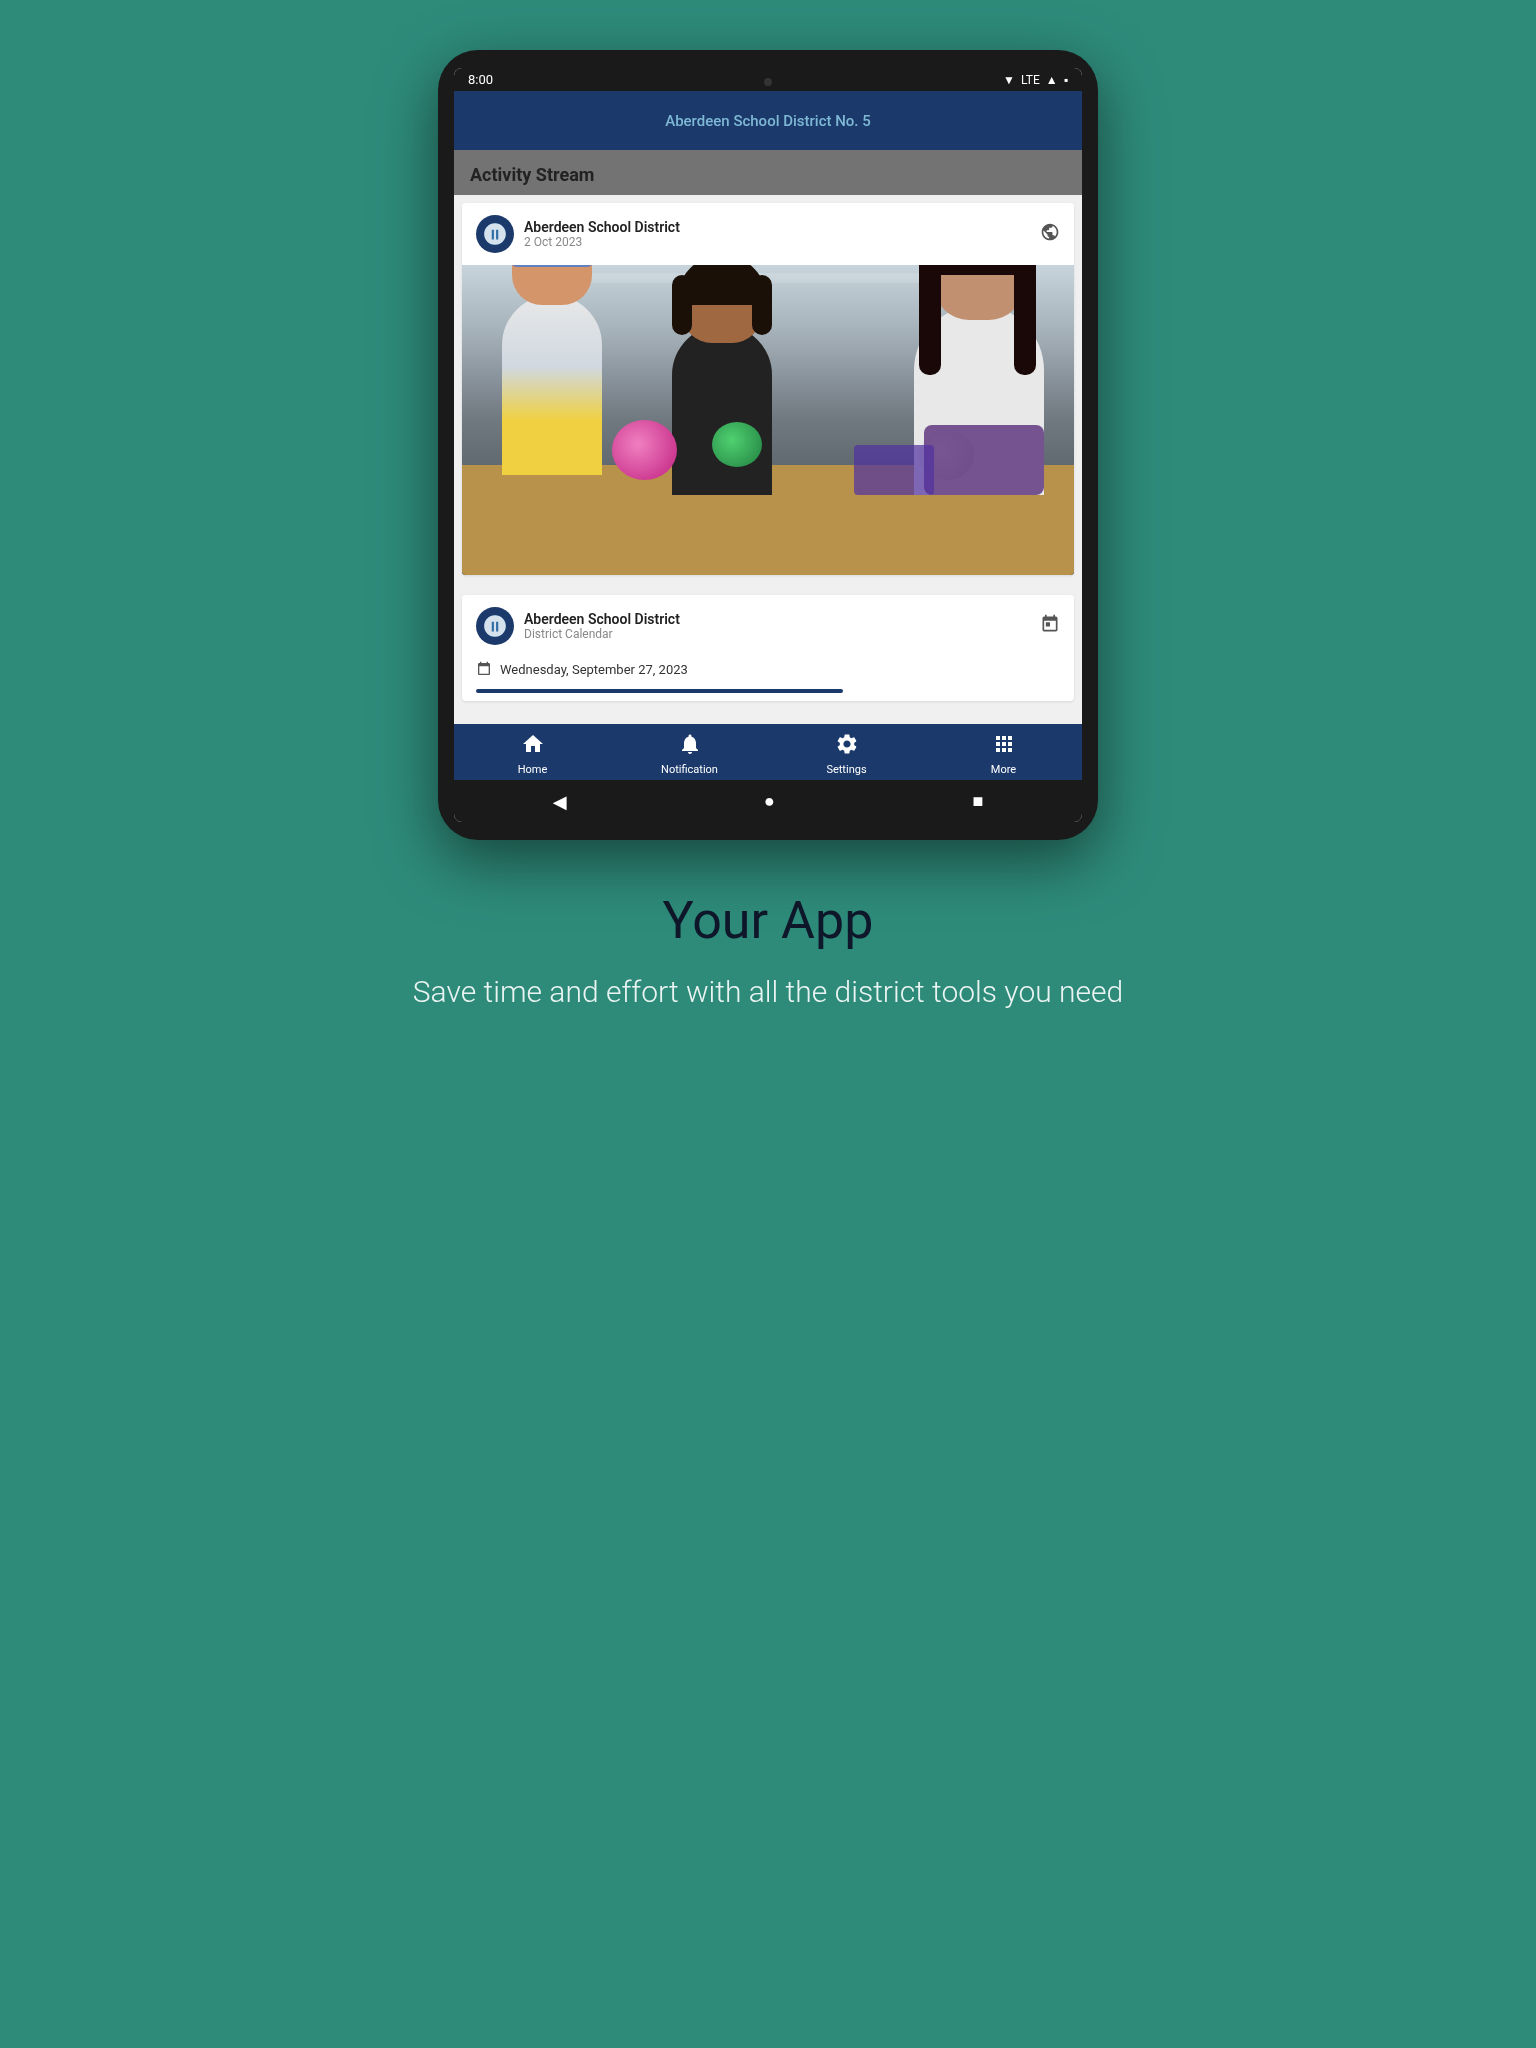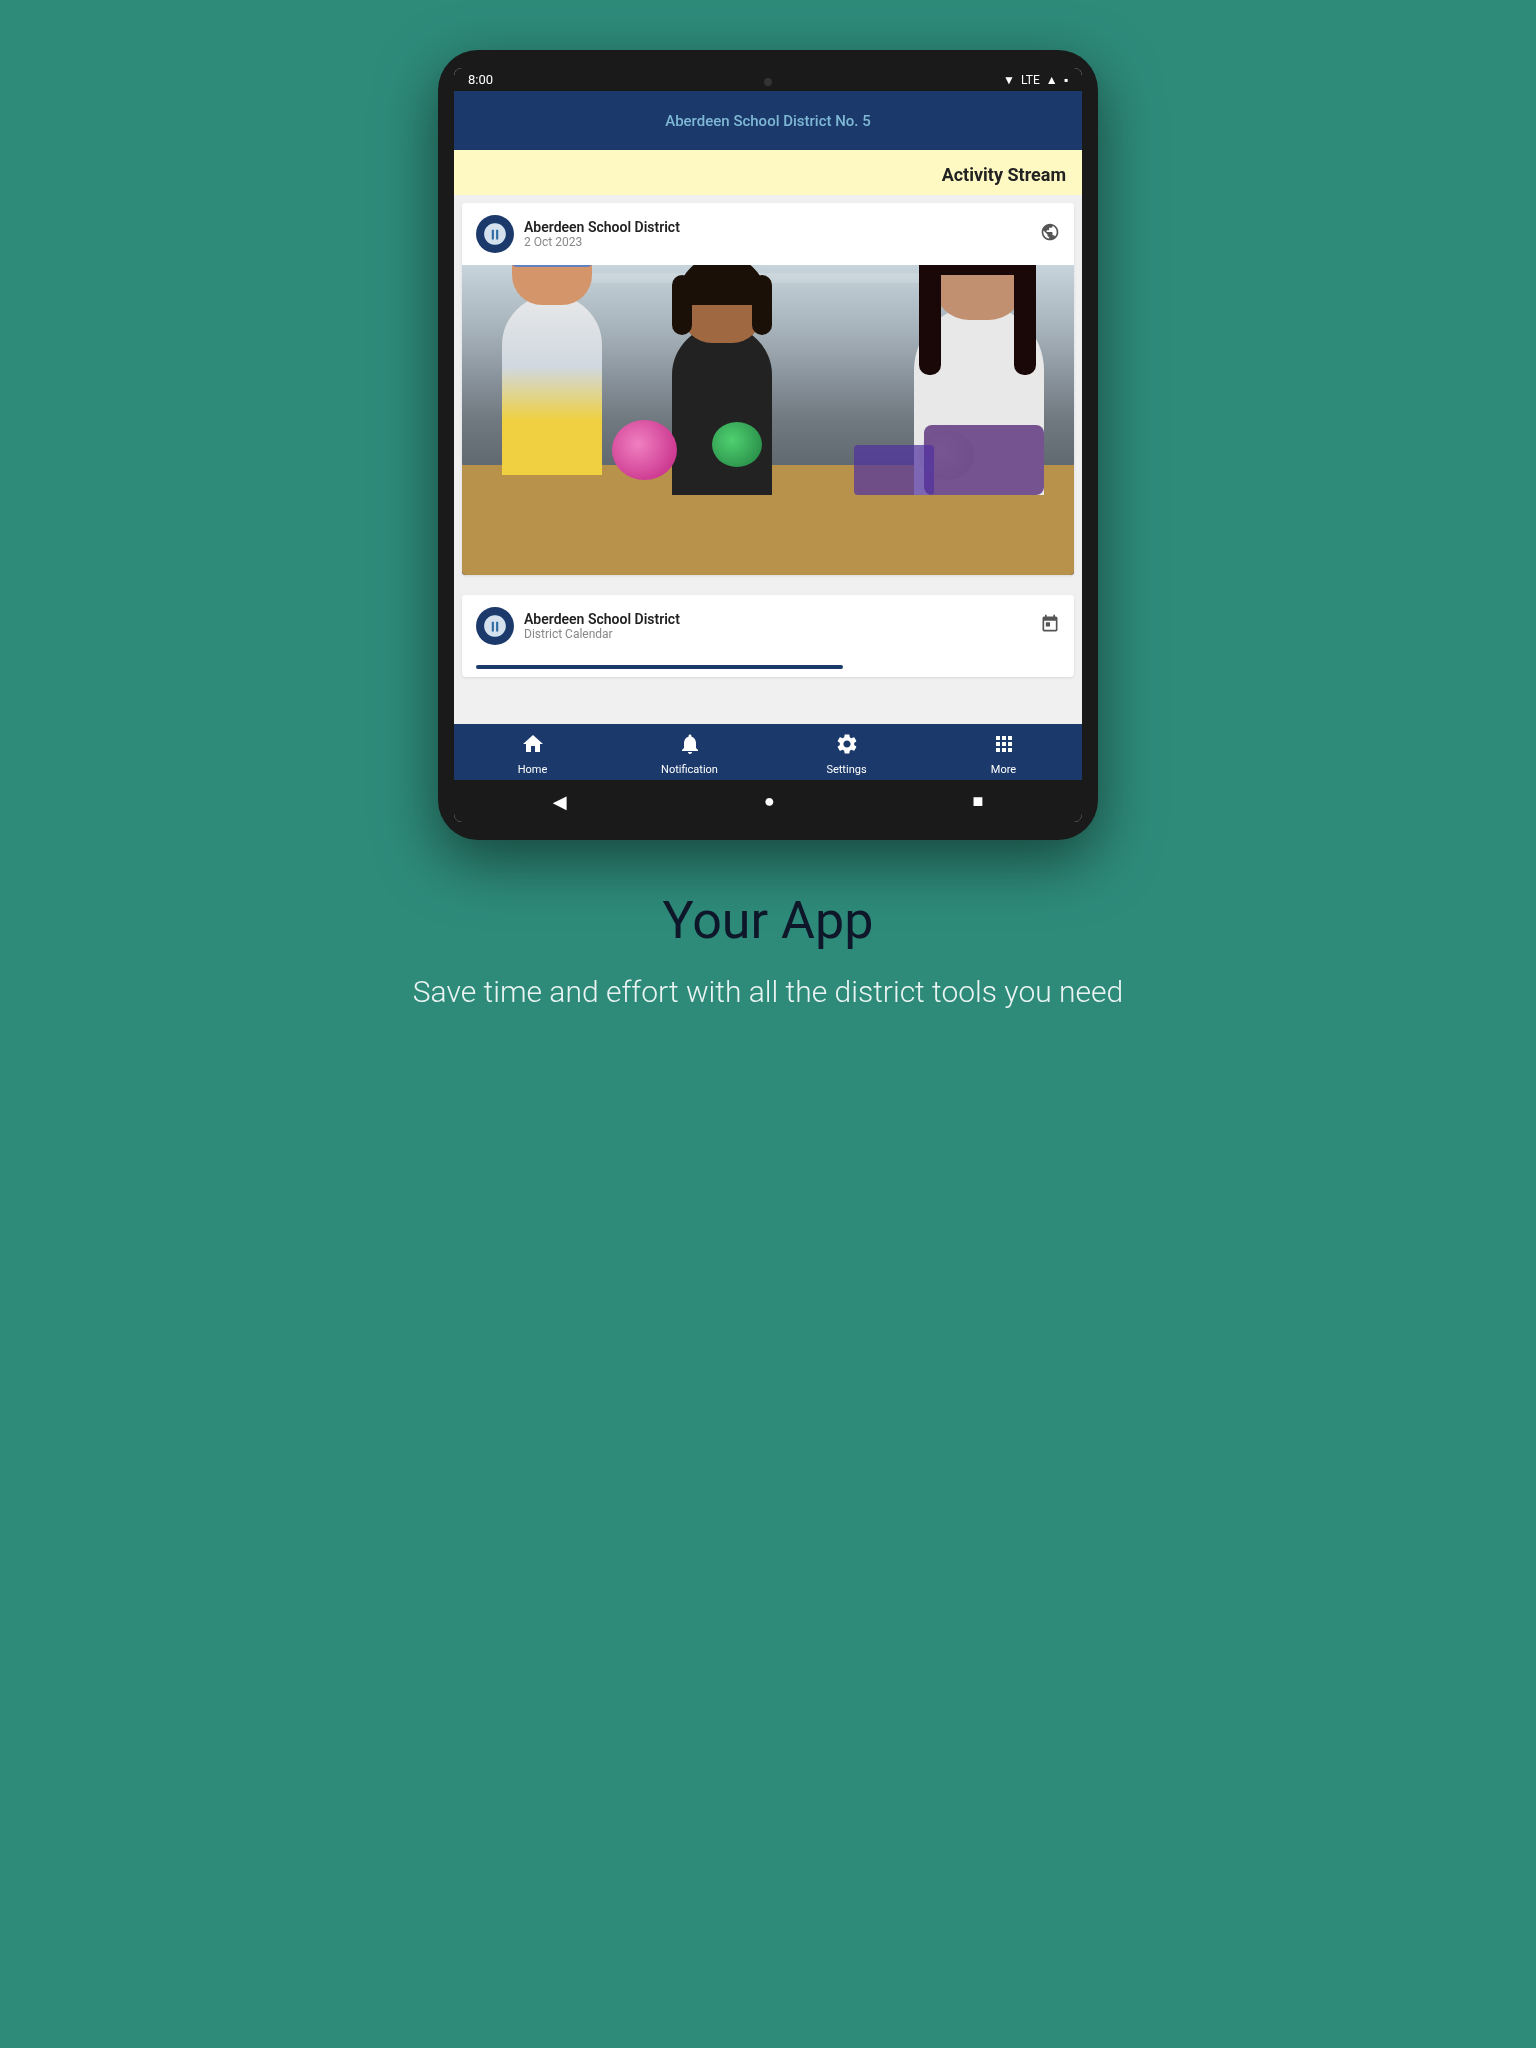--- a/index.html
+++ b/index.html
@@ -85,27 +85,26 @@
     .content-area {
       flex: 1;
       background: #f0f0f0;
       overflow: hidden;
       display: flex;
       flex-direction: column;
     }
 
     
     .activity-header {
-      background: #fef9c3;
+      background: #737373;
       padding: 14px 16px 10px 16px;
       font-size: 18px;
       font-weight: 700;
       color: #222;
       flex-shrink: 0;
-      text-align: right;
     }
 
     
     .feed {
       flex: 1;
       overflow: hidden;
       display: flex;
       flex-direction: column;
       gap: 20px;
       padding: 8px;
@@ -452,20 +451,26 @@
             </div>
             <div class="post2-meta">
               <div class="post2-org">Aberdeen School District</div>
               <div class="post2-sub">District Calendar</div>
             </div>
             <div class="post2-calendar-icon">
               <svg width="20" height="20" viewBox="0 0 24 24" fill="#555">
                 <path d="M19 3h-1V1h-2v2H8V1H6v2H5c-1.11 0-1.99.9-1.99 2L3 19c0 1.1.89 2 2 2h14c1.1 0 2-.9 2-2V5c0-1.1-.9-2-2-2zm0 16H5V8h14v11zM7 10h5v5H7z"></path>
               </svg>
             </div>
+          </div>
+          <div class="post2-event-row">
+            <svg width="16" height="16" viewBox="0 0 24 24" fill="#555">
+              <path d="M19 3h-1V1h-2v2H8V1H6v2H5c-1.11 0-1.99.9-1.99 2L3 19c0 1.1.89 2 2 2h14c1.1 0 2-.9 2-2V5c0-1.1-.9-2-2-2zm0 16H5V8h14v11z"></path>
+            </svg>
+            <span class="post2-event-date">Wednesday, September 27, 2023</span>
           </div>
           <div class="post2-progress"></div>
           <div style="height:8px;"></div>
         </div>
 
       </div>
     </div>
 
     <div class="bottom-nav">
       <div class="nav-item">

